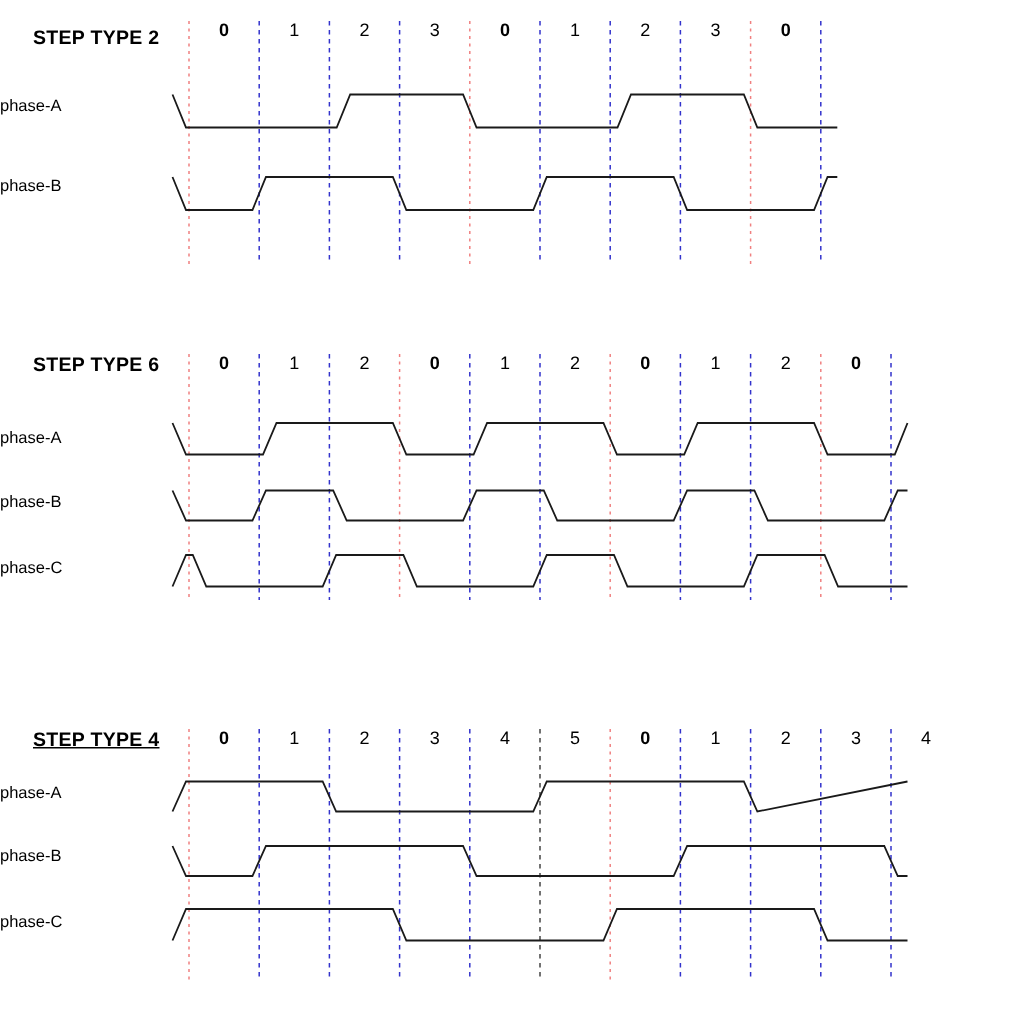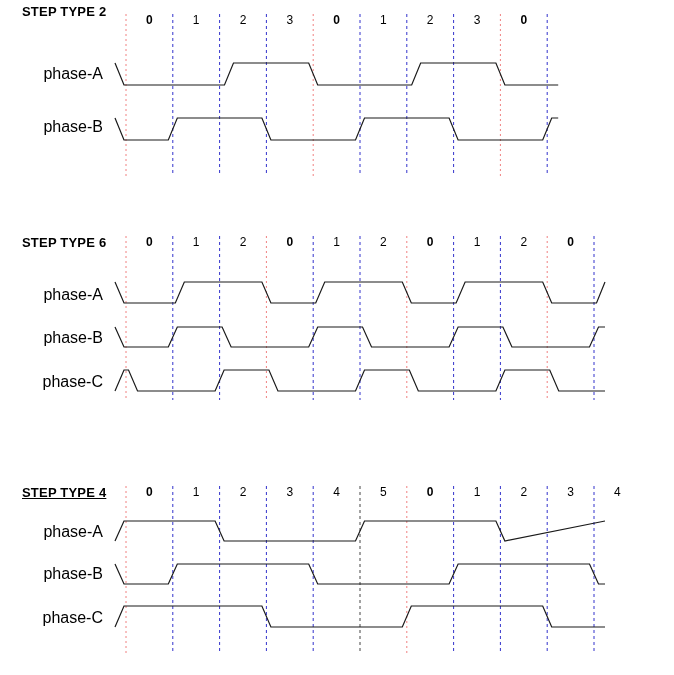--- a/index.html
+++ b/index.html
@@ -38,22 +38,22 @@
     position: absolute;
     font-size: 12px;
     text-align: center;
     white-space: nowrap;
   }
   .step-label.bold {
     font-weight: bold;
   }
   .phase-label {
     position: absolute;
-    font-size: 16px;
-    text-align: right;
+    font-size: 11px;
+    text-align: left;
     white-space: nowrap;
   }
   svg {
     position: absolute;
     left: 0;
     top: 0;
     overflow: visible;
   }
   .wave-path {
     fill: none;
@@ -64,21 +64,21 @@
   }
   .grid-line {
     stroke-width: 1;
   }
 </style>
 </head>
 <body>
 
 <div class="diagram" id="diagram-root">
     <div class="section" style="top: 0px; height: 200px;">
-      <div class="section-title" style="left: 22px; top: 4px;">STEP TYPE 2</div>
+      <div class="section-title" style="left: 22px; top: 17px;">STEP TYPE 2</div>
       <div class="step-label bold" style="left: 129.4px; width: 40px; top: 13px;">0</div>
       <div class="step-label" style="left: 176.2px; width: 40px; top: 13px;">1</div>
       <div class="step-label" style="left: 223px; width: 40px; top: 13px;">2</div>
       <div class="step-label" style="left: 269.8px; width: 40px; top: 13px;">3</div>
       <div class="step-label bold" style="left: 316.6px; width: 40px; top: 13px;">0</div>
       <div class="step-label" style="left: 363.4px; width: 40px; top: 13px;">1</div>
       <div class="step-label" style="left: 410.2px; width: 40px; top: 13px;">2</div>
       <div class="step-label" style="left: 457px; width: 40px; top: 13px;">3</div>
       <div class="step-label bold" style="left: 503.8px; width: 40px; top: 13px;">0</div>
       <div class="phase-label" style="left: 0px; width: 103px; top: 65px;">phase-A</div>

